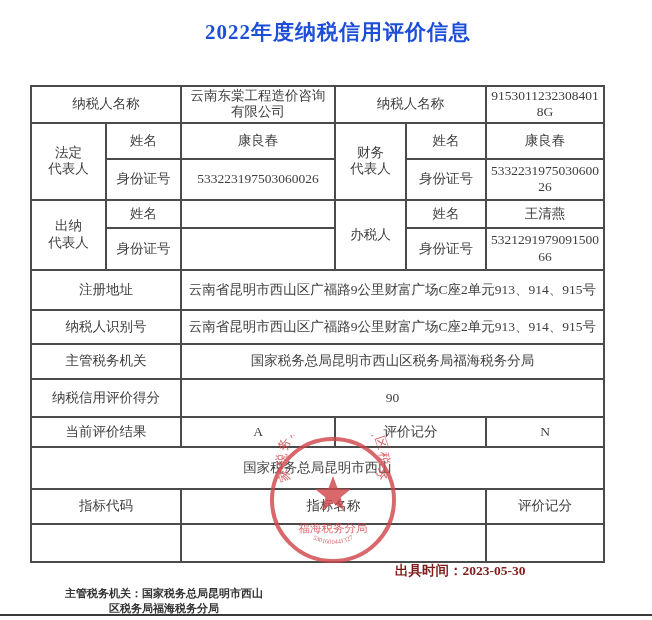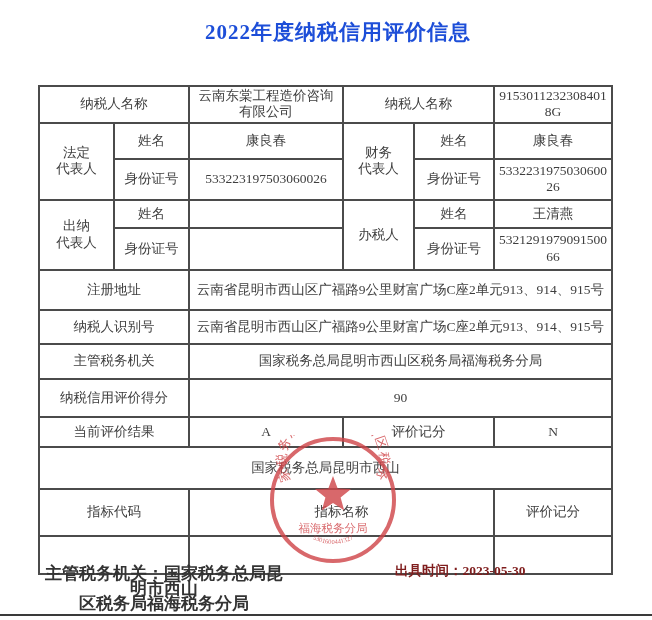--- a/index.html
+++ b/index.html
@@ -5,33 +5,33 @@
   html,body{margin:0;padding:0;background:#fff;}
   .page{
     position:relative;width:652px;height:620px;background:#ffffff;overflow:hidden;
     font-family:"Liberation Serif","DejaVu Serif",serif;color:#3e3e3e;
   }
   .doc-title{
     position:absolute;top:6px;left:0;width:652px;text-align:center;
     font-size:21px;font-weight:bold;color:#1d4ed8;letter-spacing:1px;margin:12px;
   }
   table.form{
-    position:absolute;left:38px;top:85px;width:573px;
+    position:absolute;left:30px;top:85px;width:573px;
     border-collapse:collapse;table-layout:fixed;
   }
   table.form td{
     border:2px solid #4b4b4b;text-align:center;vertical-align:middle;
     font-size:13.5px;line-height:1.22;padding:1px 2px;overflow:hidden;
   }
   .pre{white-space:pre-line;}
   .num{word-break:break-all;}
   .seal{position:absolute;left:268px;top:435px;width:130px;height:130px;opacity:.82;}
   .footer-authority{
-    position:absolute;left:40px;top:566px;width:248px;text-align:center;
-    font-size:17px;font-weight:600;color:#333;line-height:15px;
+    position:absolute;left:40px;top:586px;width:248px;text-align:center;
+    font-size:11px;font-weight:600;color:#333;line-height:15px;
   }
   .footer-date{
     position:absolute;left:395px;top:562px;font-size:13.5px;font-weight:600;color:#7f1d1d;
   }
   .bottom-rule{position:absolute;left:0;top:614px;width:652px;height:2px;background:#3a3a3a;}
 </style>
 </head>
 <body>
 
 <div class="page">
@@ -103,21 +103,21 @@
       </tr>
       <tr style="height:30px">
         <td colspan="2">当前评价结果</td>
         <td>A</td>
         <td colspan="2">评价记分</td>
         <td>N</td>
       </tr>
       <tr style="height:42px">
         <td colspan="6">国家税务总局昆明市西山</td>
       </tr>
-      <tr style="height:47px">
+      <tr style="height:35px">
         <td colspan="2">指标代码</td>
         <td colspan="3">指标名称</td>
         <td>评价记分</td>
       </tr>
       <tr style="height:38px">
         <td colspan="2"></td>
         <td colspan="3"></td>
         <td></td>
       </tr>
     </tbody>

